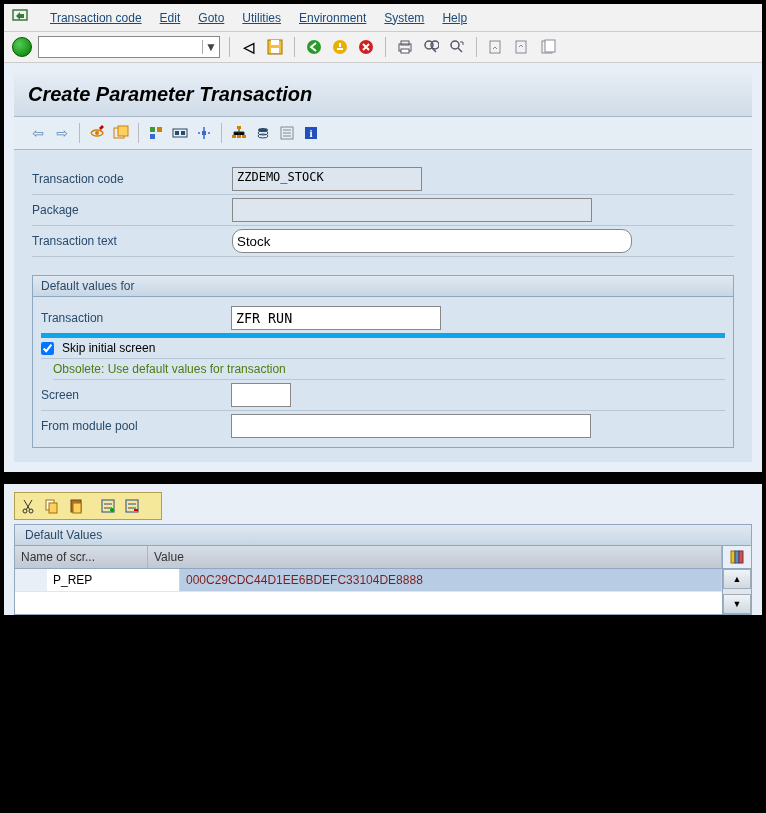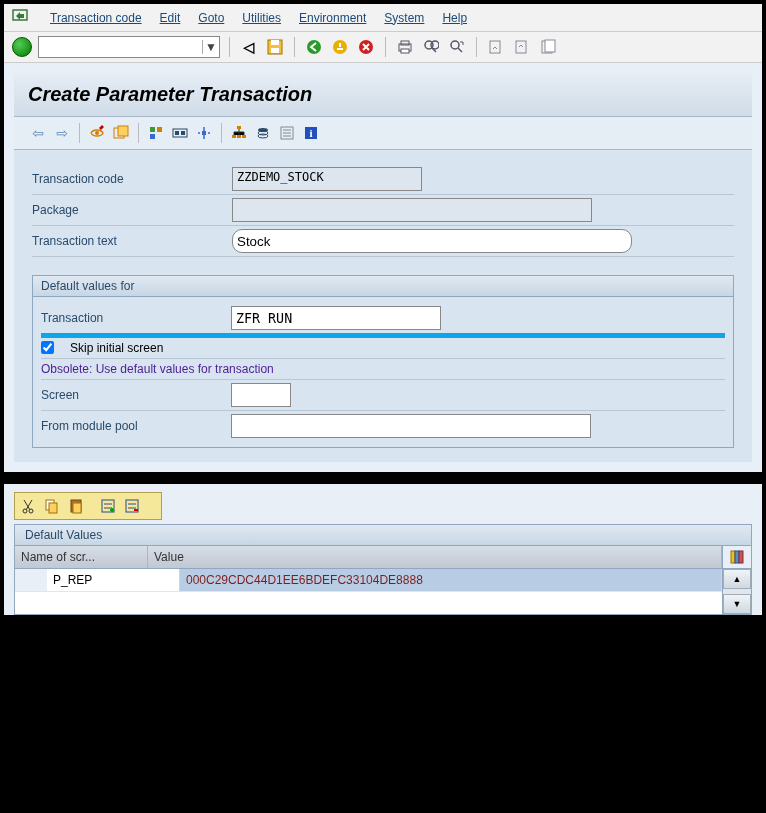--- a/index.html
+++ b/index.html
@@ -116,28 +116,29 @@
     background: #d8e4ef;
   }
   .group-header {
     background: linear-gradient(#e0e9f2, #c8d6e4);
     border-bottom: 1px solid #8fa8c0;
     padding: 3px 8px;
     color: #2a4a6a;
   }
   .group-body { padding: 6px 8px; }
   .checkbox-row {
-    display: flex; align-items: flex-start; gap: 16px; padding: 3px 0;
+    display: flex; align-items: center; gap: 8px; padding: 3px 0;
     border-bottom: 1px solid #b8c5d3;
   }
   .checkbox-row input { margin: 0; }
   .obsolete {
     padding: 3px 0;
-    color: #4c1d95;
+    color: #4d7c0f;
     border-bottom: 1px solid #b8c5d3;
+    margin-left: 12px;
   }
   
   .bottom-section {
     background: #e8eff7;
     border: 4px solid #000;
     box-sizing: border-box;
     margin-top: 4px;
     padding: 8px 10px 0 10px;
   }
   .bottom-toolbar {

